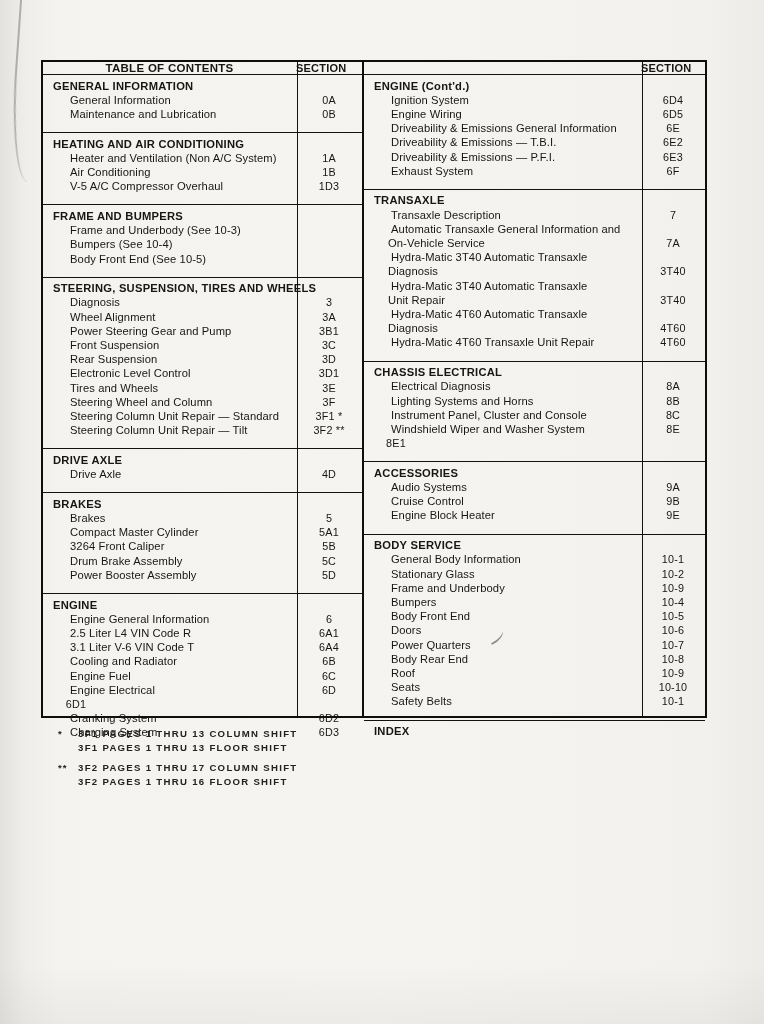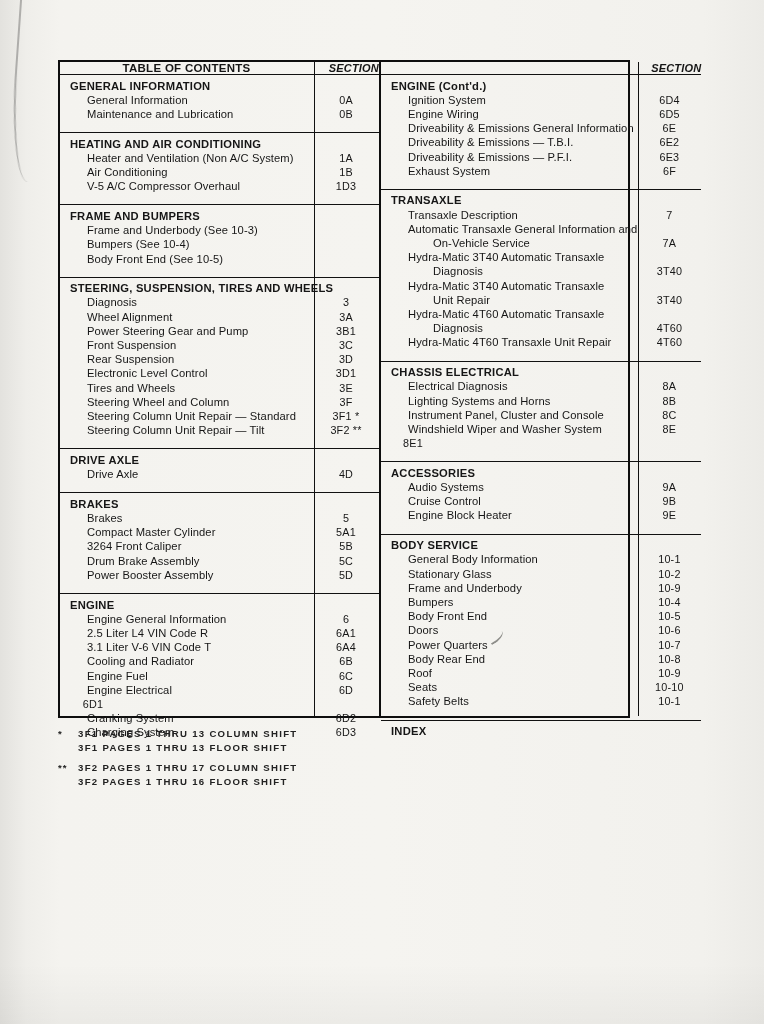--- a/index.html
+++ b/index.html
@@ -14,46 +14,46 @@
   .page::after{ content:''; position:absolute; left:0; right:0; bottom:0; height:60px;
     background:linear-gradient(180deg,rgba(0,0,0,0),rgba(0,0,0,0.04)); pointer-events:none; }
 
   .edge-artifact{
     position:absolute; left:14px; top:-8px; width:34px; height:190px;
     border-left:2px solid rgba(60,60,60,0.35);
     border-radius:0 0 0 60% ; transform:rotate(4deg);
     filter:blur(0.4px);
   }
 
-  .toc { position:absolute; left:58px; top:60px; width:572px; height:658px;
+  .toc { position:absolute; left:41px; top:60px; width:666px; height:658px;
     border:2.5px solid #0e0e0e; display:flex; background:transparent; }
 
   .subtable { position:relative; display:flex; flex-direction:column; }
   .subtable-left  { width:321px; border-right:2px solid #0e0e0e; }
   .subtable-right { flex:1; }
   
   .subtable::after { content:''; position:absolute; top:0; bottom:0; border-left:1.5px solid #111; }
   .subtable-left::after  { right:64.5px; }
   .subtable-right::after { right:62.5px; }
 
   .thead { display:flex; height:31px; border-bottom:1.5px solid #111; align-items:center; }
   .title-cell { flex:1; text-align:center; font-weight:bold; font-size:11.5px; letter-spacing:0.3px; }
-  .section-cell { text-align:right; font-weight:bold; font-size:11px; letter-spacing:0.2px;font-style:italic; }
+  .section-cell { text-align:left; font-weight:bold; font-size:11px; letter-spacing:0.2px; }
   .subtable-left  .section-cell { width:66px; }
   .subtable-right .section-cell { width:64px; }
 
   .groups { display:flex; flex-direction:column; flex:1;gap:8px; }
   .group { padding:3.5px 0 3px 0; }
   .group + .group { border-top:1.5px solid #111; }
   .group.grow { flex:1; }
 
   .line { display:flex; align-items:baseline; line-height:14.2px; }
   .line .lbl { flex:1; font-size:11.2px; letter-spacing:0.1px; padding-left:27px; white-space:nowrap; }
   .line.heading .lbl { padding-left:10px; font-weight:bold; font-size:11.2px; letter-spacing:0.25px; }
-  .line.cont .lbl { padding-left:52px; }
+  .line.cont .lbl { padding-left:24px; }
   .line .code { text-align:center; font-size:10.8px; letter-spacing:0.2px; white-space:nowrap; }
   .subtable-left  .line .code { width:66px; }
   .subtable-right .line .code { width:64px; }
 
   .footnotes { position:absolute; left:58px; top:727px; font-weight:bold; font-size:9.6px;
     letter-spacing:1.3px; color:#222; }
   .fn-block + .fn-block { margin-top:7px; }
   .fn-line { display:flex; line-height:13.5px; }
   .fn-marker { width:20px; letter-spacing:1px; }
   .fn-text { }

